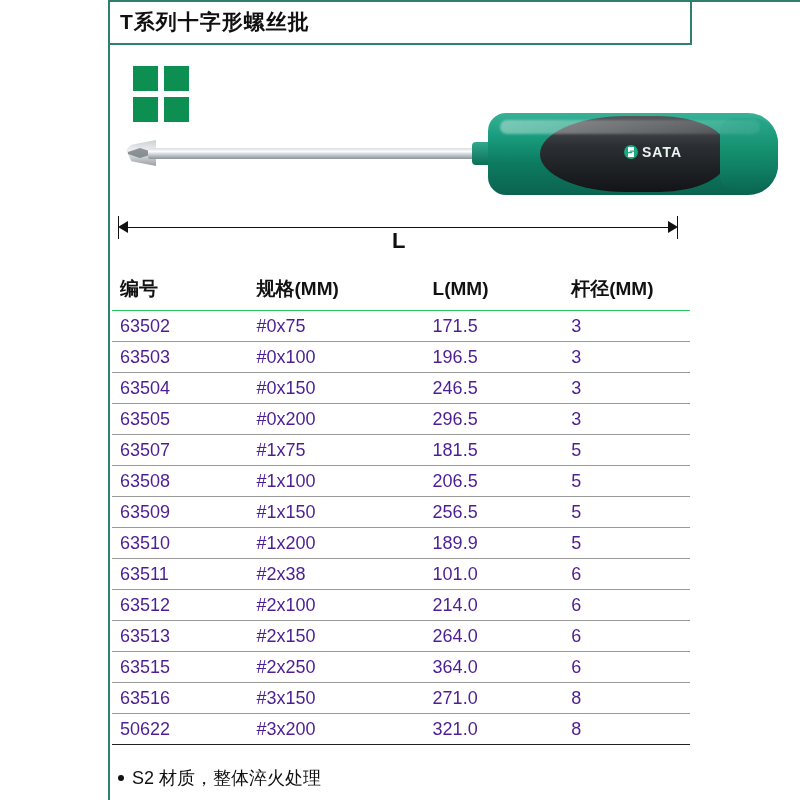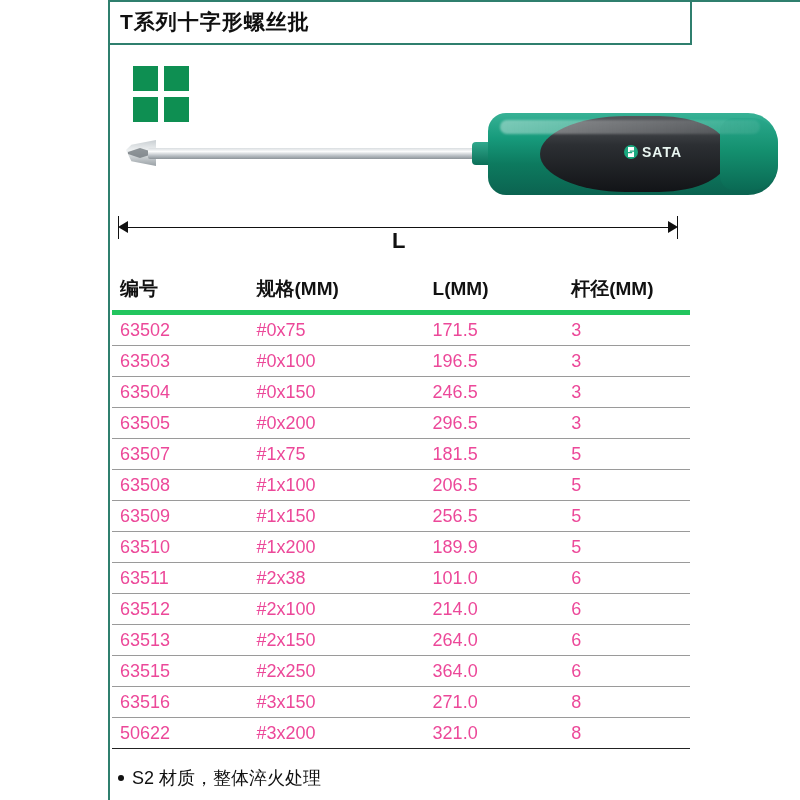--- a/index.html
+++ b/index.html
@@ -254,26 +254,26 @@
     width: 578px;
     border-collapse: collapse;
     font-size: 18px;
   }
   table.spec th {
     font-weight: bold;
     text-align: left;
     padding: 4px 0 8px 0;
     font-size: 19px;
     color: #111;
-    border-bottom: 5px solid #22c55e;
+    border-bottom: 1px solid #22c55e;
   }
   table.spec td {
     padding: 3px 0;
     border-bottom: 1px solid #9a9a9a;
-    color: #ec4899;
+    color: #4c1d95;
     font-size: 18px;
     height: 24px;
   }
   table.spec tr.last td { border-bottom: 1px solid #222; }
   .col-no  { width: 138px; padding-left: 8px !important; }
   .col-spec{ width: 178px; }
   .col-l   { width: 140px; }
   .col-d   { width: 120px; }
 
   .note {

